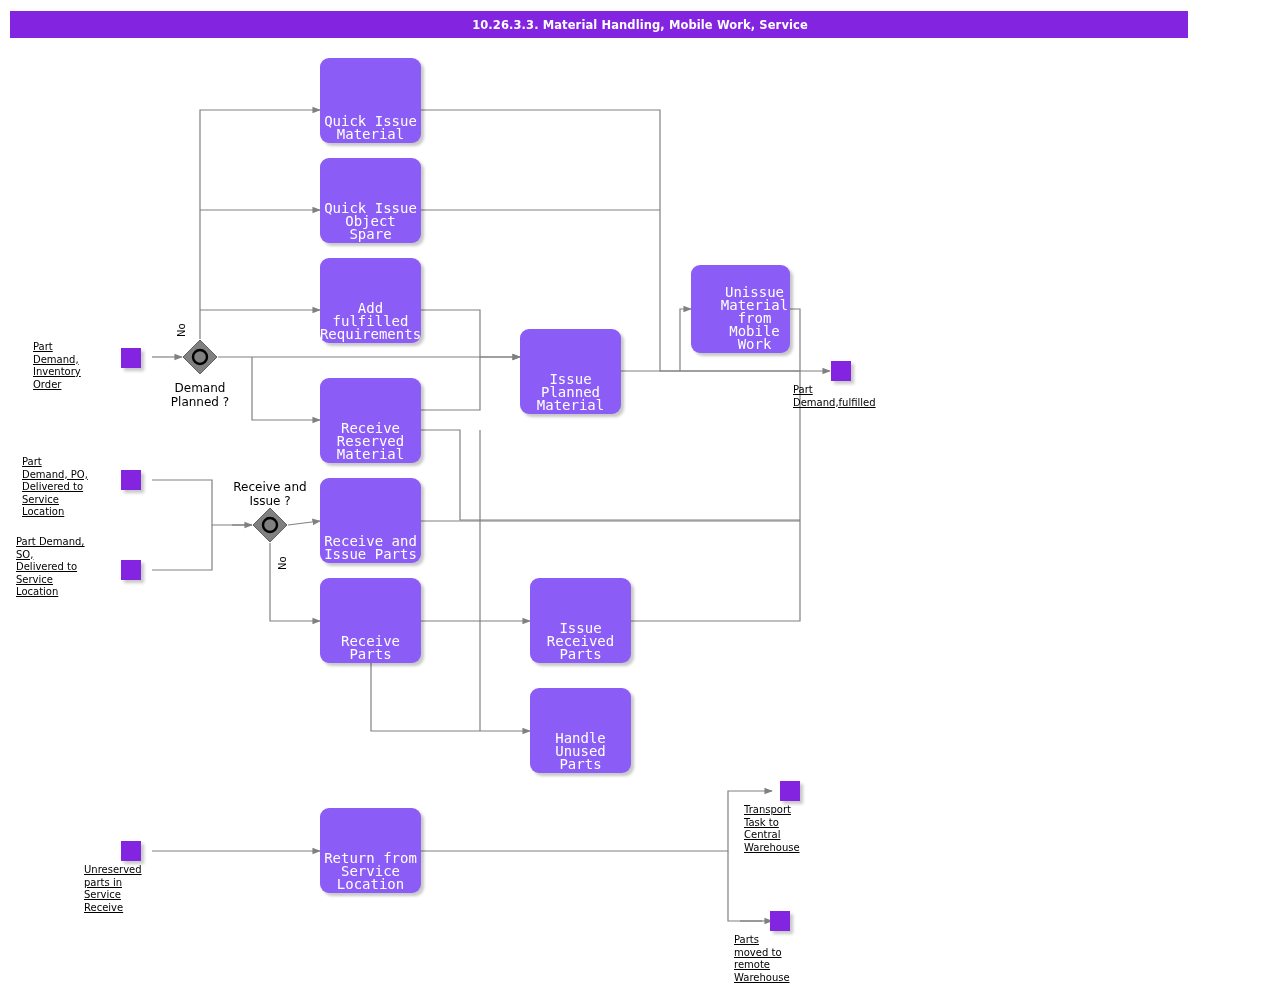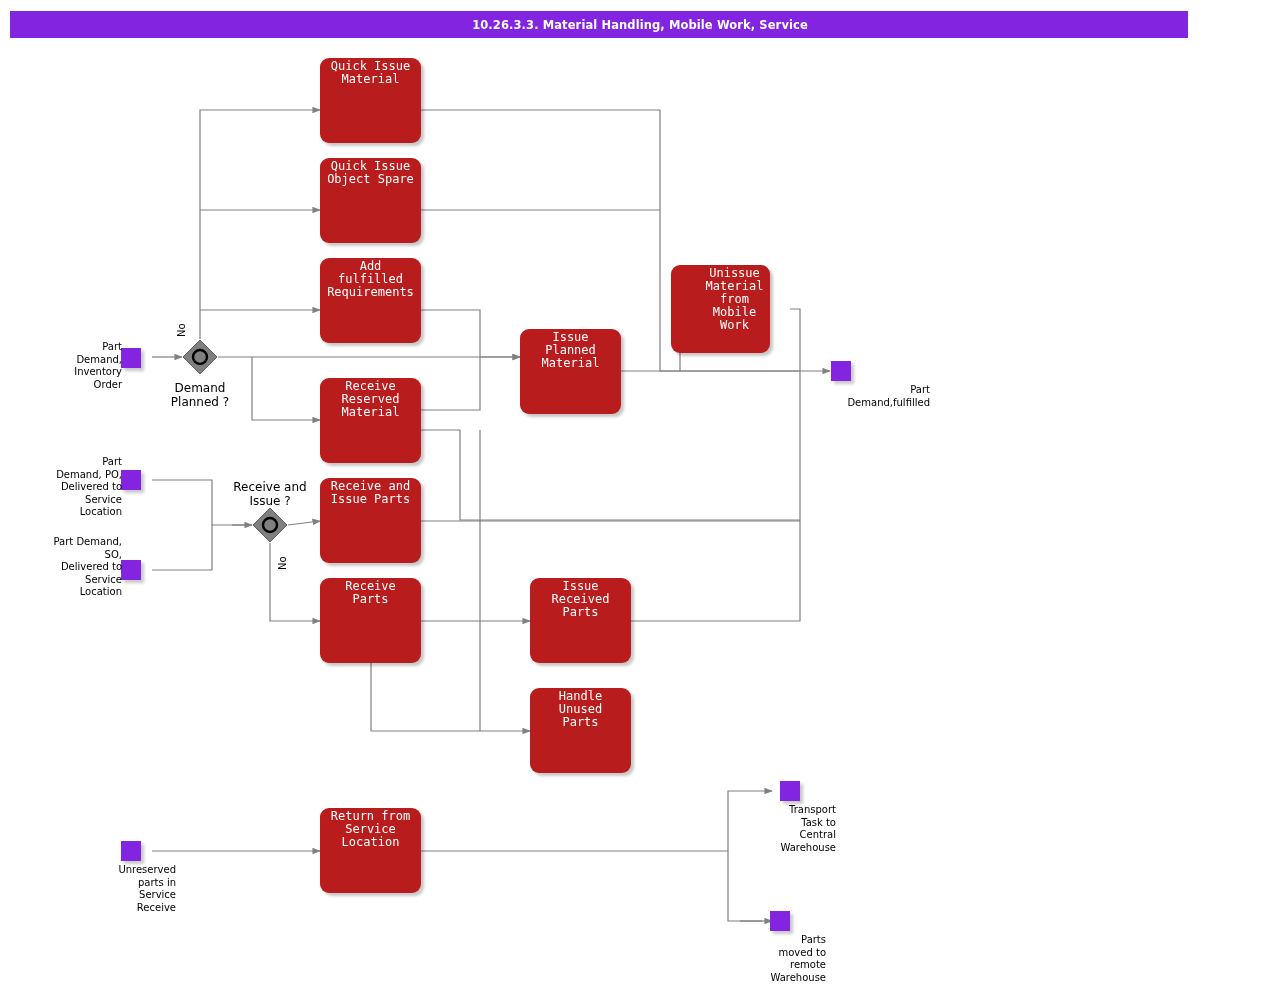--- a/index.html
+++ b/index.html
@@ -40,52 +40,53 @@
     position: absolute;
     left: 0;
     top: 0;
     width: 1280px;
     height: 998px;
     pointer-events: none;
   }
   
   .task {
     position: absolute;
-    background: #b91c1c;
+    background: #8b5cf6;
     border-radius: 9px;
     box-shadow: 3px 3px 3px rgba(0,0,0,0.22);
     color: #ffffff;
     display: flex;
-    align-items: flex-start;
+    align-items: flex-end;
     justify-content: center;
     text-align: center;
     font-family: "DejaVu Sans Mono", monospace;
-    font-size: 12px;
+    font-size: 14px;
     line-height: 13px;
     padding: 2px 4px;
     box-sizing: border-box;
     letter-spacing: 0px;
   }
   .task span { display: block; white-space: pre-line; }
   
   .event {
     position: absolute;
     width: 20px;
     height: 20px;
     background: #8324E0;
     box-shadow: 3px 3px 3px rgba(0,0,0,0.22);
   }
   .event-label {
     position: absolute;
-    text-align: right;
+    text-align: left;
     font-family: "DejaVu Sans", sans-serif;
     font-size: 10px;
     line-height: 12.5px;
     color: #000000;
     white-space: pre-line;
+    text-decoration: underline;
   }
   
   .gateway {
     position: absolute;
     width: 36px;
     height: 36px;
   }
   .gateway-label {
     position: absolute;
     text-align: center;
@@ -205,21 +206,21 @@
 
   <div class="task" style="left:320px; top:578px; width:101px; height:85px;">
     <span>Receive Parts</span>
   </div>
 
   <div class="task" style="left:520px; top:329px; width:101px; height:85px;">
     <span>Issue Planned
 Material</span>
   </div>
 
-  <div class="task" style="left:671px; top:265px; width:99px; height:88px;padding-left:32px;">
+  <div class="task" style="left:691px; top:265px; width:99px; height:88px;padding-left:32px;">
     <span>Unissue Material
 from Mobile
 Work</span>
   </div>
 
   <div class="task" style="left:530px; top:578px; width:101px; height:85px;">
     <span>Issue Received
 Parts</span>
   </div>
 

